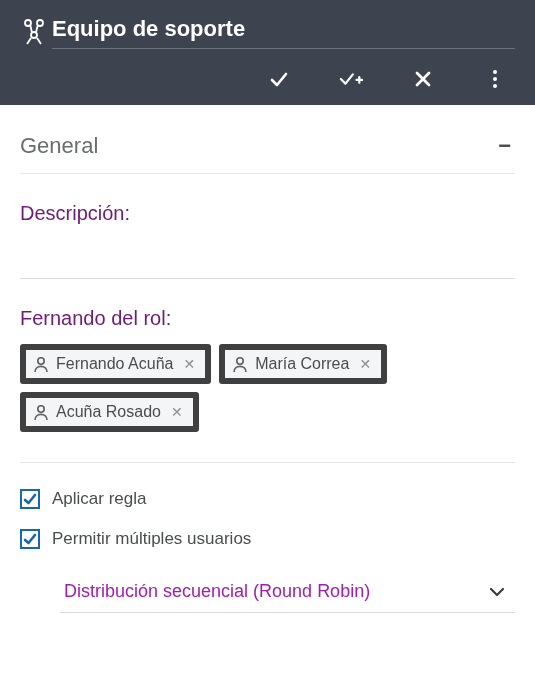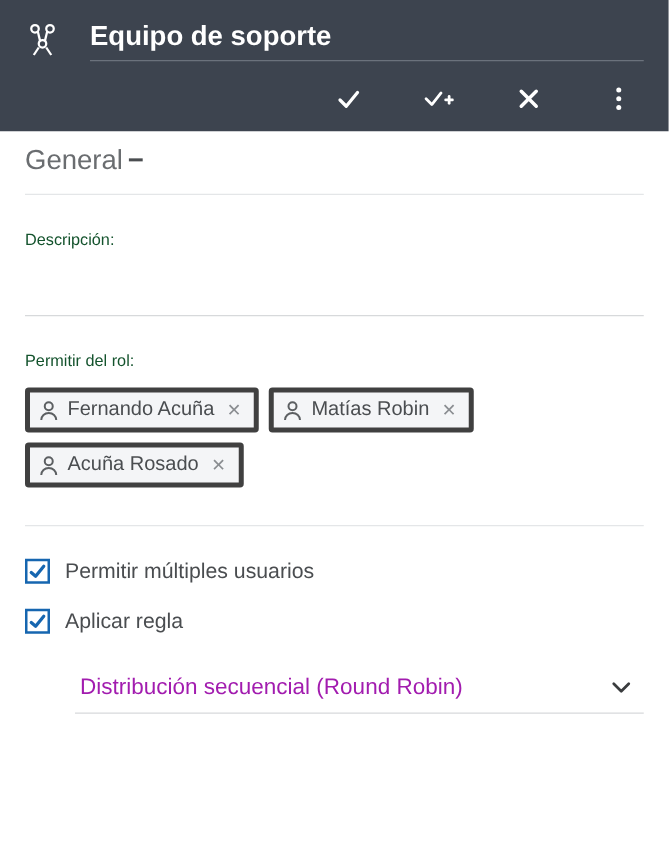--- a/index.html
+++ b/index.html
@@ -13,21 +13,20 @@
   }
   .header {
     background: #3d444f;
     color: #ffffff;
     padding: 0;
   }
   .title-row {
     display: flex;
     align-items: center;
     padding: 16px 20px 8px 20px;
-    gap: 20px;
   }
   .team-icon svg { display: block; }
   .title {
     font-size: 22px;
     font-weight: 700;
     flex: 1;
     border-bottom: 1px solid #6b727c;
     padding-bottom: 6px;
   }
   .action-row {
@@ -48,21 +47,22 @@
     width: 24px;
     height: 24px;
   }
   .action-btn svg { display: block; }
   .content {
     padding: 0 20px;
   }
   .section-header {
     display: flex;
     align-items: center;
-    padding: 10px 0 14px 0;
+    justify-content: space-between;
+    padding: 28px 0 14px 0;
     border-bottom: 1px solid #e4e6e8;
   }
   .section-title {
     font-size: 22px;
     font-weight: 400;
     color: #6a6d70;
   }
   .collapse-btn {
     background: none;
     border: none;
@@ -70,43 +70,43 @@
     font-size: 22px;
     font-weight: 700;
     color: #4a4d50;
     line-height: 1;
     padding: 0 4px;
   }
   .field-group {
     margin-top: 28px;
   }
   .field-label {
-    font-size: 13px;
-    color: #14532d;
+    font-size: 20px;
+    color: #701a75;
     margin-bottom: 10px;
     display: block;
   }
   .desc-area {
     min-height: 44px;
     border-bottom: 1px solid #d7d9db;
   }
   .chips {
     display: flex;
     flex-wrap: wrap;
     gap: 8px;
     margin-top: 14px;
     padding-bottom: 30px;
     border-bottom: 1px solid #e4e6e8;
   }
   .chip {
     display: inline-flex;
     align-items: center;
     gap: 6px;
     background: #f4f5f7;
-    border: 4px solid #404040;
+    border: 6px solid #404040;
     border-radius: 3px;
     padding: 5px 8px 5px 6px;
     font-size: 16px;
     color: #4a4d50;
   }
   .chip .person-icon svg { display: block; }
   .chip-remove {
     background: none;
     border: none;
     cursor: pointer;
@@ -203,40 +203,40 @@
     <span class="section-title">General</span>
     <button class="collapse-btn">−</button>
   </div>
 
   <div class="field-group">
     <span class="field-label">Descripción:</span>
     <div class="desc-area"></div>
   </div>
 
   <div class="field-group">
-    <span class="field-label">Permitir del rol:</span>
+    <span class="field-label">Fernando del rol:</span>
     <div class="chips">
       <span class="chip">
         <span class="person-icon">
           <svg width="18" height="18" viewBox="0 0 18 18" fill="none" stroke="#5c5f62" stroke-width="1.6">
             <circle cx="9" cy="6" r="3.2"></circle>
               <path d="M3 17c0-3.4 2.7-5.6 6-5.6s6 2.2 6 5.6"></path>
           </svg>
         </span>
         <span>Fernando Acuña</span>
         <button class="chip-remove">✕</button>
       </span>
       <span class="chip">
         <span class="person-icon">
           <svg width="18" height="18" viewBox="0 0 18 18" fill="none" stroke="#5c5f62" stroke-width="1.6">
             <circle cx="9" cy="6" r="3.2"></circle>
               <path d="M3 17c0-3.4 2.7-5.6 6-5.6s6 2.2 6 5.6"></path>
           </svg>
         </span>
-        <span>Matías Robin</span>
+        <span>María Correa</span>
         <button class="chip-remove">✕</button>
       </span>
       <span class="chip">
         <span class="person-icon">
           <svg width="18" height="18" viewBox="0 0 18 18" fill="none" stroke="#5c5f62" stroke-width="1.6">
             <circle cx="9" cy="6" r="3.2"></circle>
               <path d="M3 17c0-3.4 2.7-5.6 6-5.6s6 2.2 6 5.6"></path>
           </svg>
         </span>
         <span>Acuña Rosado</span>
@@ -244,30 +244,30 @@
       </span>
     </div>
   </div>
 
   <label class="checkbox-row">
     <span class="cbx">
       <svg width="14" height="14" viewBox="0 0 14 14" fill="none" stroke="#1666b0" stroke-width="2.6" stroke-linecap="round" stroke-linejoin="round">
         <polyline points="2,8 5.5,11 12,3"></polyline>
       </svg>
     </span>
-    <span>Permitir múltiples usuarios</span>
+    <span>Aplicar regla</span>
   </label>
 
   <label class="checkbox-row">
     <span class="cbx">
       <svg width="14" height="14" viewBox="0 0 14 14" fill="none" stroke="#1666b0" stroke-width="2.6" stroke-linecap="round" stroke-linejoin="round">
         <polyline points="2,8 5.5,11 12,3"></polyline>
       </svg>
     </span>
-    <span>Aplicar regla</span>
+    <span>Permitir múltiples usuarios</span>
   </label>
 
   <div class="select-row">
     <span class="select-text">Distribución secuencial (Round Robin)</span>
     <span class="select-caret">
       <svg width="16" height="10" viewBox="0 0 16 10" fill="none" stroke="#3a3c3e" stroke-width="2.2" stroke-linecap="round" stroke-linejoin="round">
         <polyline points="2,2 8,8 14,2"></polyline>
       </svg>
     </span>
   </div>

